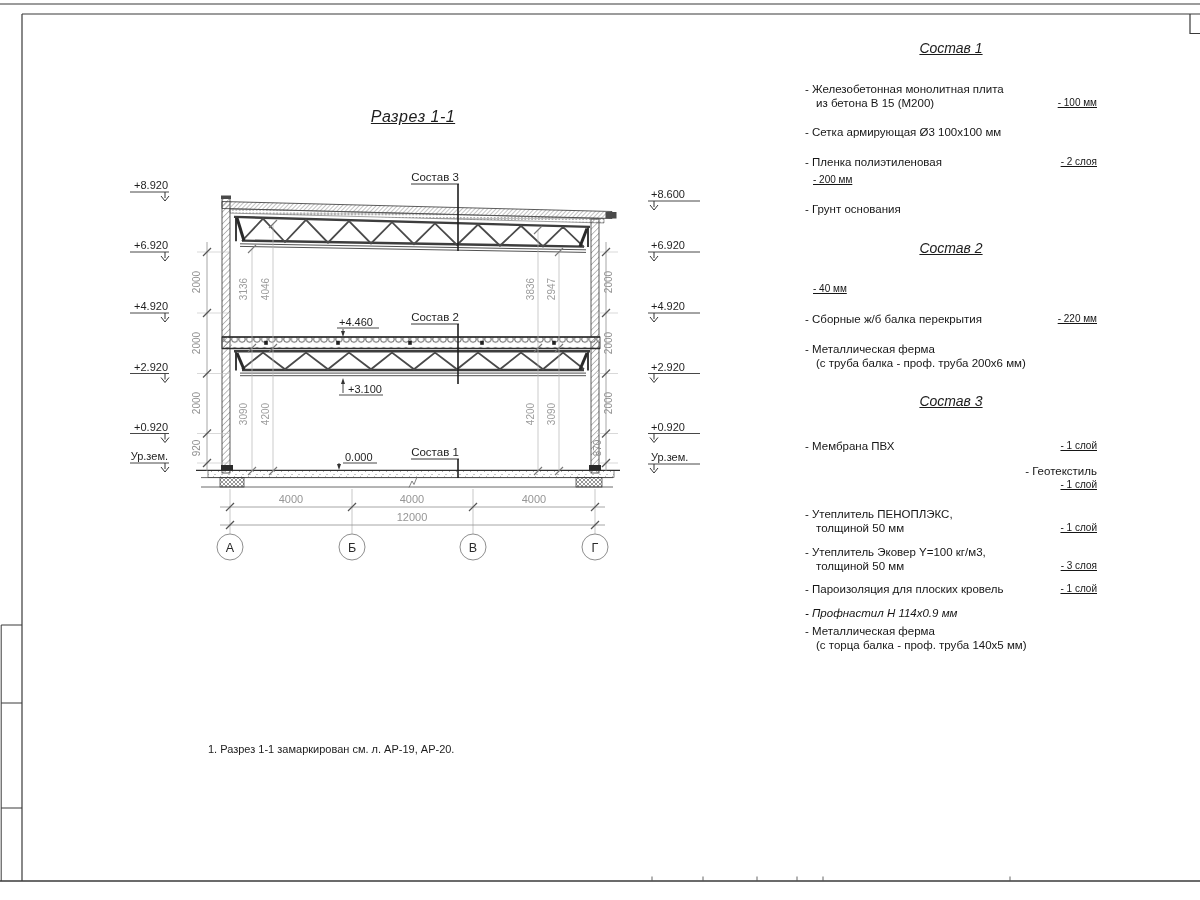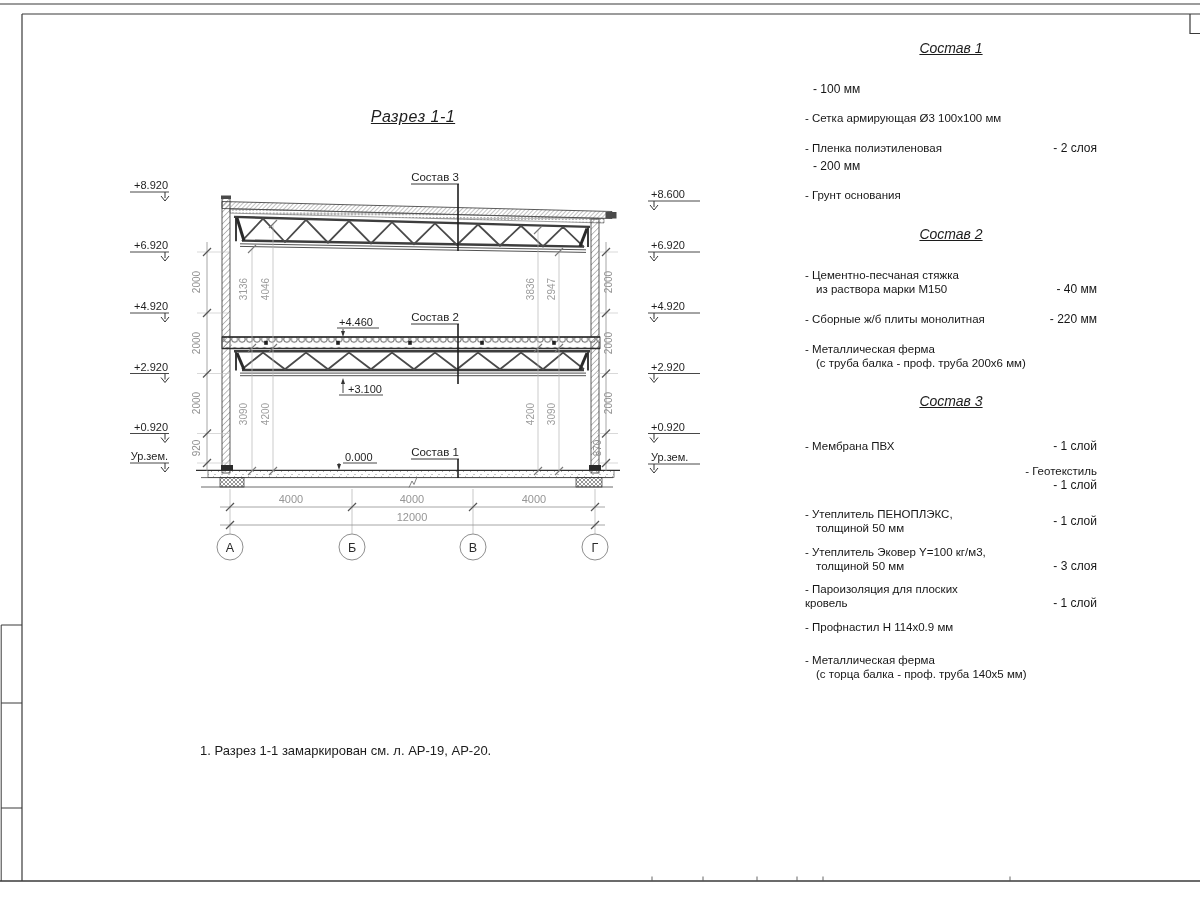--- a/index.html
+++ b/index.html
@@ -3,33 +3,33 @@
 <meta charset="utf-8">
 <style>
   html,body{margin:0;padding:0;background:#fff;}
   body{width:1200px;height:900px;position:relative;font-family:"Liberation Sans",sans-serif;color:#1a1a1a;overflow:hidden;}
   #stage{position:absolute;inset:0;width:1200px;height:900px;}
   svg{position:absolute;left:0;top:0;}
   svg text{font-family:"Liberation Sans",sans-serif;}
 
   .drawing-title{position:absolute;left:348px;top:108px;width:130px;text-align:center;
     font-style:italic;font-size:16px;letter-spacing:.5px;color:#1c1c1c;text-decoration:underline;}
-  .note{position:absolute;left:200px;top:743px;font-size:13px;color:#1c1c1c;}
+  .note{position:absolute;left:208px;top:743px;font-size:11px;color:#1c1c1c;}
 
   .spec-panel{position:absolute;left:805px;top:40px;width:292px;}
   .spec-section{}
   .sec2{margin-top:24px;}
   .sec3{margin-top:23px;}
   .spec-h{font-style:italic;font-size:14px;line-height:16px;text-align:center;
     text-decoration:underline;color:#1c1c1c;margin:0 0 26px 0;}
   .sec3 .spec-h{margin-bottom:30px;}
   .spec-item{display:flex;align-items:flex-end;}
   .spec-label{flex:1;font-size:11.5px;line-height:14px;color:#161616;}
   .spec-label .cont{padding-left:11px;}
-  .spec-value{white-space:nowrap;font-size:12px;line-height:14px;color:#161616;margin-left:8px;}
+  .spec-value{white-space:nowrap;font-size:10px;line-height:14px;color:#161616;margin-left:8px;text-decoration:underline;}
 </style>
 </head>
 <body>
 
 <div id="stage">
 
 <svg width="1200" height="900" viewBox="0 0 1200 900">
   <defs>
     <pattern id="hWall" patternUnits="userSpaceOnUse" width="4.2" height="4.2" patternTransform="rotate(45)">
       <line x1="0" y1="0" x2="0" y2="4.2" stroke="#787878" stroke-width="1"></line>
@@ -336,20 +336,24 @@
 </svg>
 
 <div class="drawing-title">Разрез 1-1</div>
 <div class="note">1. Разрез 1-1 замаркирован см. л. АР-19, АР-20.</div>
 
 <div class="spec-panel">
 
   <div class="spec-section">
     <div class="spec-h">Состав 1</div>
     <div class="spec-item" style="margin-bottom:15px;">
+      <div class="spec-label">
+        <div>- Железобетонная  монолитная плита</div>
+        <div class="cont">из бетона В 15 (М200)</div>
+      </div>
       <div class="spec-value">- 100 мм</div>
     </div>
     <div class="spec-item" style="margin-bottom:16px;">
       <div class="spec-label">
             <div>- Сетка армирующая Ø3 100х100 мм</div>
           </div>
     </div>
     <div class="spec-item" style="margin-bottom:4px;">
       <div class="spec-label">
             <div>- Пленка полиэтиленовая</div>
@@ -362,29 +366,25 @@
     <div class="spec-item">
       <div class="spec-label">
             <div>- Грунт основания</div>
           </div>
     </div>
   </div>
 
   <div class="spec-section sec2">
     <div class="spec-h">Состав 2</div>
     <div class="spec-item" style="margin-bottom:16px;">
-      <div class="spec-label">
-        <div>- Цементно-песчаная стяжка</div>
-        <div class="cont">из раствора марки М150</div>
-      </div>
       <div class="spec-value">- 40 мм</div>
     </div>
     <div class="spec-item" style="margin-bottom:16px;">
       <div class="spec-label">
-            <div>- Сборные ж/б плиты монолитная</div>
+            <div>- Сборные ж/б балка перекрытия</div>
           </div>
       <div class="spec-value">- 220 мм</div>
     </div>
     <div class="spec-item">
       <div class="spec-label">
         <div>- Металлическая ферма</div>
         <div class="cont">(с труба балка - проф. труба 200х6 мм)</div>
       </div>
     </div>
   </div>
@@ -396,41 +396,41 @@
             <div>- Мембрана ПВХ</div>
           </div>
       <div class="spec-value">- 1 слой</div>
     </div>
     <div class="spec-item" style="margin-bottom:15px;flex-direction:column;">
       <div class="spec-label">
             <div>- Геотекстиль</div>
           </div>
       <div class="spec-value">- 1 слой</div>
     </div>
-    <div class="spec-item" style="margin-bottom:10px;align-items:center;">
+    <div class="spec-item" style="margin-bottom:10px;">
       <div class="spec-label">
         <div>- Утеплитель ПЕНОПЛЭКС,</div>
         <div class="cont">толщиной 50 мм</div>
       </div>
       <div class="spec-value">- 1 слой</div>
     </div>
     <div class="spec-item" style="margin-bottom:9px;">
       <div class="spec-label">
         <div>- Утеплитель Эковер Y=100 кг/м3,</div>
         <div class="cont">толщиной 50 мм</div>
       </div>
       <div class="spec-value">- 3 слоя</div>
     </div>
     <div class="spec-item" style="margin-bottom:10px;gap:44px;">
       <div class="spec-label">
             <div>- Пароизоляция для плоских кровель</div>
           </div>
       <div class="spec-value">- 1 слой</div>
     </div>
-    <div class="spec-item" style="margin-bottom:19px;">
+    <div class="spec-item" style="margin-bottom:4px;font-style:italic;">
       <div class="spec-label">
             <div>- Профнастил Н 114х0.9 мм</div>
           </div>
     </div>
     <div class="spec-item">
       <div class="spec-label">
         <div>- Металлическая ферма</div>
         <div class="cont">(с торца балка - проф. труба 140х5 мм)</div>
       </div>
     </div>

